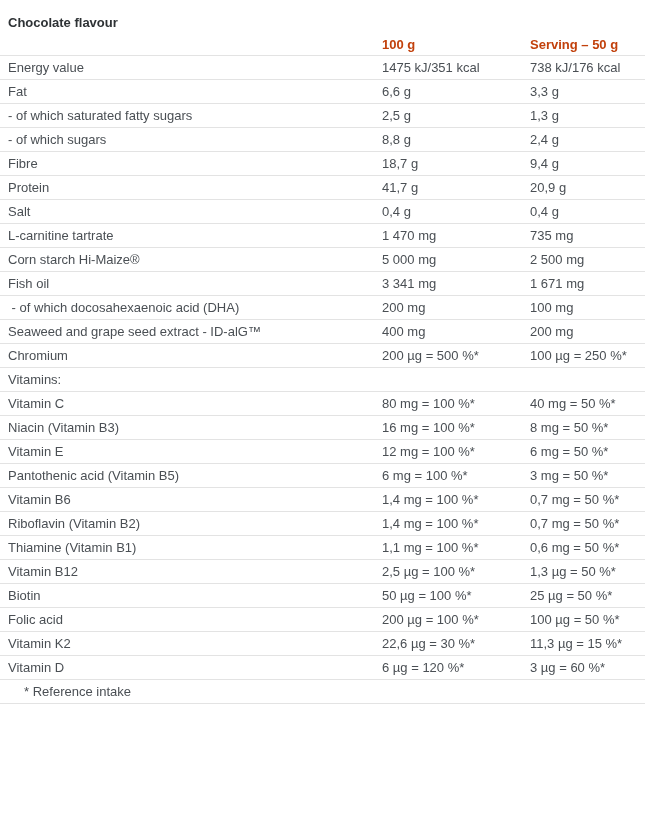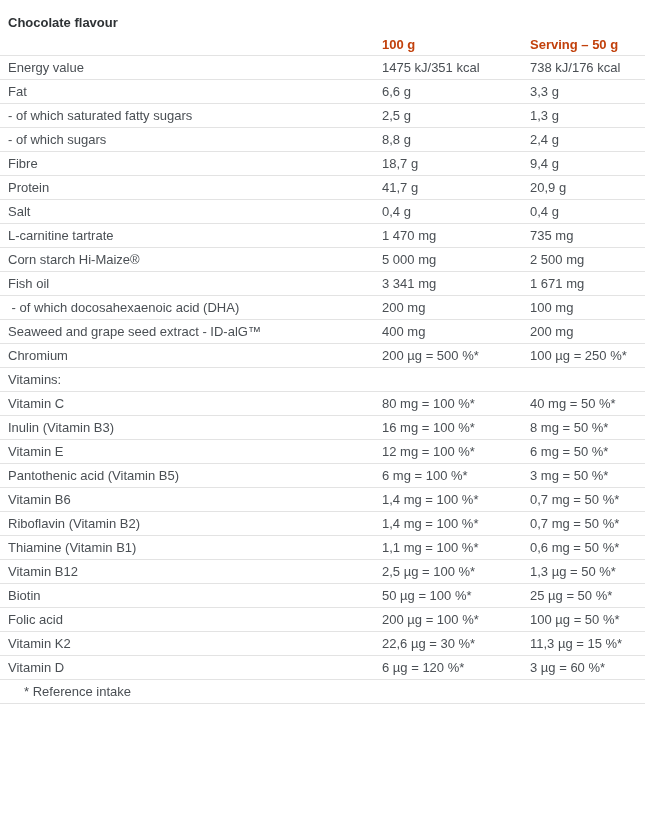--- a/index.html
+++ b/index.html
@@ -145,21 +145,21 @@
     <td class="label">Vitamins:</td>
     <td></td>
     <td></td>
   </tr>
       <tr>
     <td class="label">Vitamin C</td>
     <td>80 mg = 100 %*</td>
     <td>40 mg = 50 %*</td>
   </tr>
       <tr>
-    <td class="label">Inulin (Vitamin B3)</td>
+    <td class="label">Niacin (Vitamin B3)</td>
     <td>16 mg = 100 %*</td>
     <td>8 mg = 50 %*</td>
   </tr>
       <tr>
     <td class="label">Vitamin E</td>
     <td>12 mg = 100 %*</td>
     <td>6 mg = 50 %*</td>
   </tr>
       <tr>
     <td class="label">Pantothenic acid (Vitamin B5)</td>

